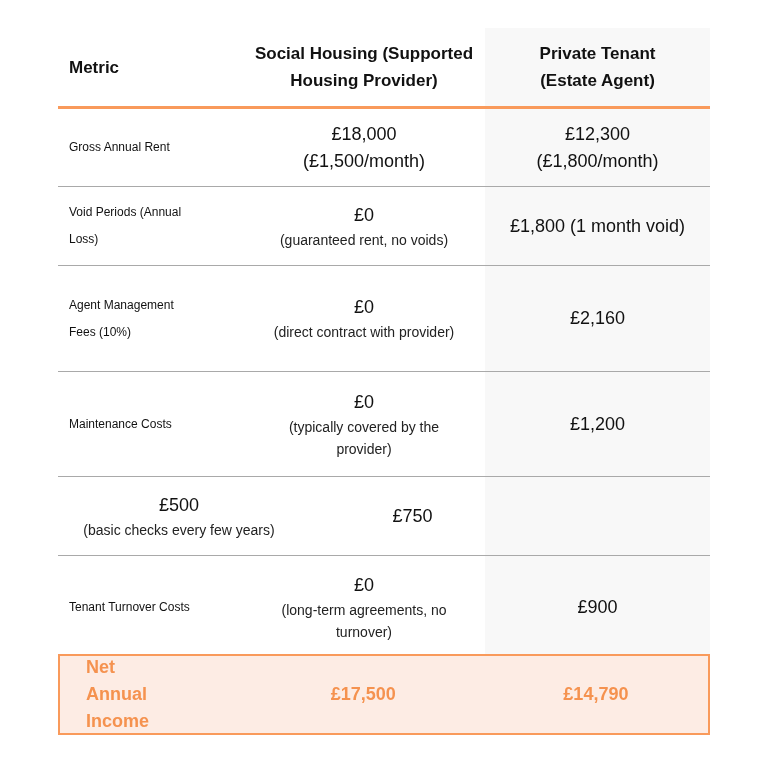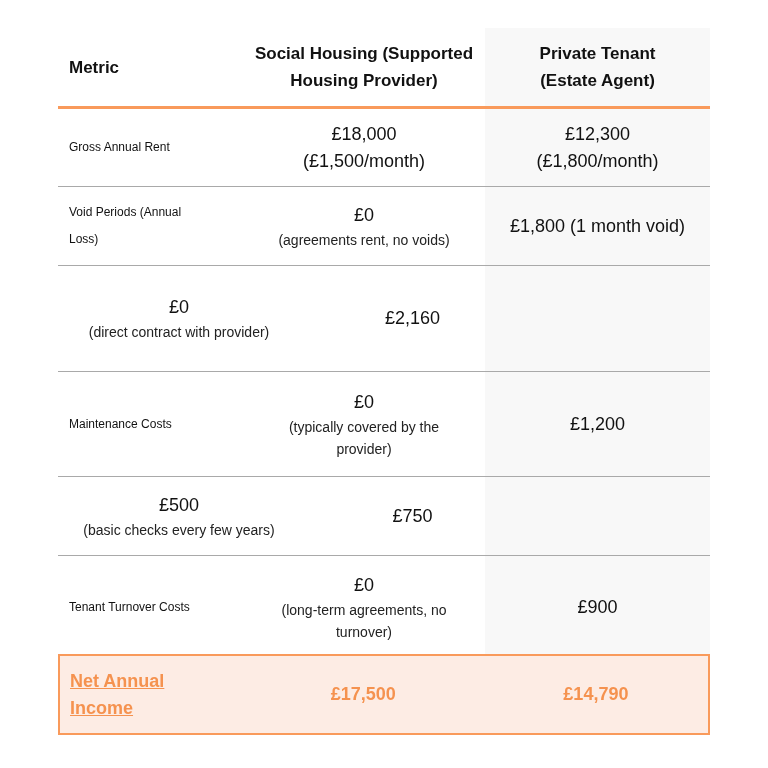--- a/index.html
+++ b/index.html
@@ -10,21 +10,21 @@
     .row.header { height:78px; border-bottom:3px solid #f99a5b; }
     .cell { display:flex; flex-direction:column; justify-content:center; box-sizing:border-box; }
     .c1 { width:185px; padding-left:11px; font-size:12px; line-height:27px; text-align:left; }
     .c2 { width:242px; align-items:center; text-align:center; font-size:18px; line-height:27px; }
     .c3 { width:225px; align-items:center; text-align:center; font-size:18px; line-height:27px; }
     .header .cell { font-weight:bold; font-size:17px; line-height:27px; }
     .note { font-size:14px; line-height:22px; color:#222; }
     .r1 { height:77px; } .r2 { height:78px; } .r3 { height:105px; } .r4 { height:104px; } .r5 { height:78px; } .r6 { height:103px; border-bottom:none; }
     .total { position:absolute; left:58px; top:654px; width:652px; height:81px; box-sizing:border-box; border:2px solid #f99a5b; background:#fdece4; display:flex; z-index:2; }
     .total .cell { color:#f5924f; font-weight:bold; font-size:18px; }
-    .total .c1 { width:183px; padding-left:10px;text-decoration:underline; }
+    .total .c1 { width:183px; padding-left:26px; }
   </style>
 </head>
 <body>
 
 <div class="table">
   <div class="shade"></div>
 
   <div class="row header">
     <div class="cell c1">Metric</div>
     <div class="cell c2" style="padding:0 10px;">Social Housing (Supported Housing Provider)</div>
@@ -40,28 +40,29 @@
     <div class="cell c3">
       <span>£12,300</span>
       <span>(£1,800/month)</span>
     </div>
   </div>
 
   <div class="row r2">
     <div class="cell c1" style="padding-right:50px;">Void Periods (Annual Loss)</div>
     <div class="cell c2">
       <span>£0</span>
-      <span class="note">(agreements rent, no voids)</span>
+      <span class="note">(guaranteed rent, no voids)</span>
     </div>
     <div class="cell c3">
       <span>£1,800 (1 month void)</span>
     </div>
   </div>
 
   <div class="row r3">
+    <div class="cell c1" style="padding-right:50px;">Agent Management Fees (10%)</div>
     <div class="cell c2">
       <span>£0</span>
       <span class="note">(direct contract with provider)</span>
     </div>
     <div class="cell c3">
       <span>£2,160</span>
     </div>
   </div>
 
   <div class="row r4">

